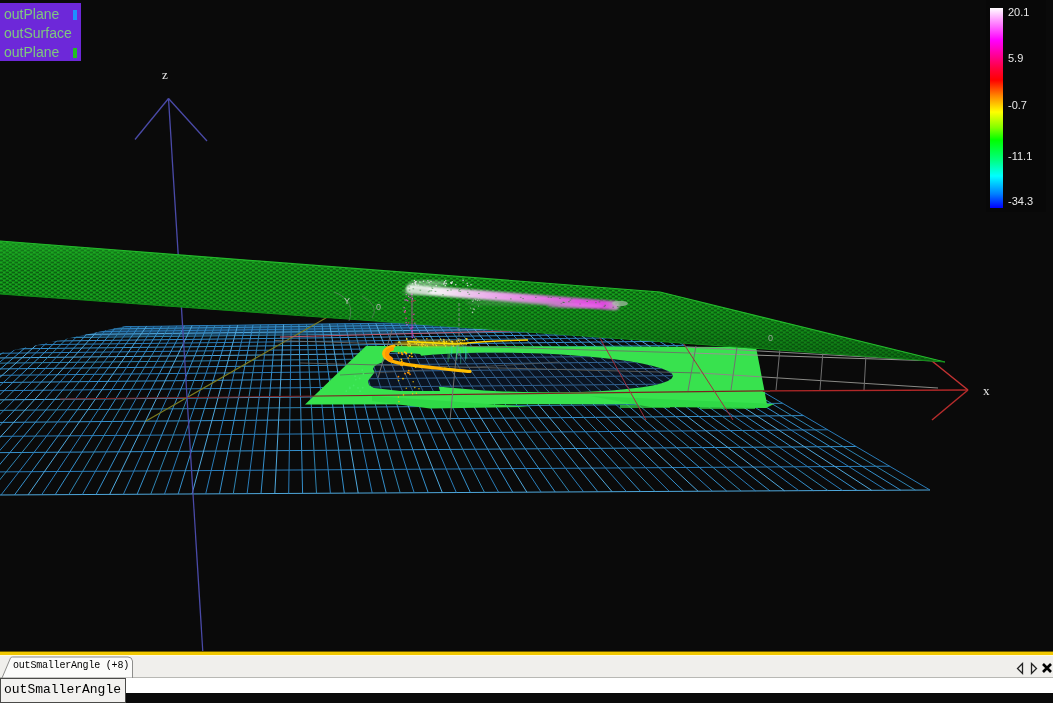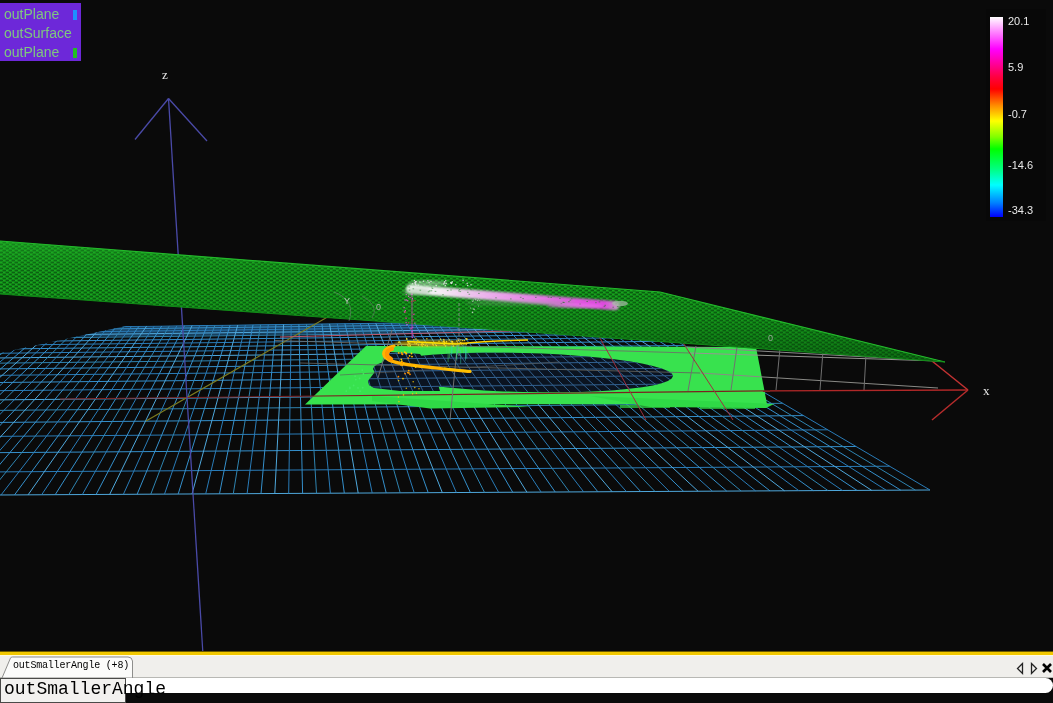--- a/index.html
+++ b/index.html
@@ -2,33 +2,33 @@
 <html><head><meta charset="utf-8">
 <style>
 * { margin:0; padding:0; box-sizing:border-box; }
 body { width:1053px; height:703px; background:#0a0a0a; overflow:hidden;
        font-family:"Liberation Sans", sans-serif; position:relative; }
 #scene { position:absolute; left:0; top:0; }
 #legend { position:absolute; left:0; top:3px; width:81px; height:58px; background:#6d28d9;
   font-size:14px; color:#7fc77f; padding-top:2px; }
 #legend .row { position:relative; height:19px; line-height:19px; padding-left:4px; }
 #legend .sw { position:absolute; left:73px; top:4.5px; width:4px; height:10px; }
-#cbar { position:absolute; left:986px; top:9px; width:60px; height:212px; background:#080808; }
+#cbar { position:absolute; left:986px; top:0; width:60px; height:212px; background:#080808; }
 #cbar .bar { position:absolute; left:4px; top:8px; width:13px; height:200px;
   background:linear-gradient(to bottom,#ffffff 0%,#ff9cff 6%,#ff00ff 16%,#ff0040 30%,#ff0000 36%,#ff8800 44%,#ffff00 52%,#80ff00 60%,#00ff00 66%,#00ff80 76%,#00ffff 84%,#0080ff 93%,#0000ff 100%); }
 #cbar .lb { position:absolute; left:22px; color:#e8e8e8; font-size:11px; }
 #bottom { position:absolute; left:0; top:651px; width:1053px; height:52px; }
 .yline1 { position:absolute; top:0; left:0; width:100%; height:1px; background:#6b5a00; }
 .yline2 { position:absolute; top:1px; left:0; width:100%; height:3px; background:#f2c800; }
 .yline3 { position:absolute; top:4px; left:0; width:100%; height:1px; background:#fffbe0; }
 .tabbar { position:absolute; top:5px; left:0; width:100%; height:22px; background:#f0efec; border-bottom:1px solid #b8b8b4; }
 .tabtxt { position:absolute; top:9px; left:13px; font-family:"Liberation Mono", monospace;
   font-size:10px; color:#000; letter-spacing:-0.2px; }
 .vrow { position:absolute; top:27px; left:0; width:100%; height:15px; background:#ffffff;
-  font-family:"Liberation Mono", monospace; font-size:18px; color:#000;border-radius:11px; }
+  font-family:"Liberation Mono", monospace; font-size:13px; color:#000; }
 .vlabel { position:absolute; left:0; top:0; width:126px; height:25px; background:#f2f1ef;
   border:1.5px solid #4a4a48; line-height:21px; padding-left:3px; }
 .vval { position:absolute; left:125px; top:0; width:435px; height:25px; background:#fff;
   border:1.5px solid #4a4a48; line-height:21px; padding-left:6px; color:#10203a; }
 </style></head>
 <body>
 <svg id="scene" width="1053" height="652" viewBox="0 0 1053 652">
     <rect x="0" y="0" width="1053" height="652" fill="#0a0a0a"></rect>
     <defs>
       <clipPath id="gridclip">
@@ -626,21 +626,21 @@
 <div id="legend">
  <div class="row">outPlane<span class="sw" style="background:#1e90ff"></span></div>
  <div class="row">outSurface</div>
  <div class="row">outPlane<span class="sw" style="background:#22c022"></span></div>
 </div>
 <div id="cbar">
  <div class="bar"></div>
  <div class="lb" style="top:6px">20.1</div>
  <div class="lb" style="top:52px">5.9</div>
  <div class="lb" style="top:99px">-0.7</div>
- <div class="lb" style="top:150px">-14.6</div>
+ <div class="lb" style="top:150px">-11.1</div>
  <div class="lb" style="top:195px">-34.3</div>
 </div>
 <div id="bottom">
  <div class="yline1"></div>
     <div class="yline2"></div>
     <div class="yline3"></div>
  <div class="tabbar"></div>
  <svg style="position:absolute;top:5px;left:0" width="1053" height="23">
    <path d="M2,22 L10.5,2 Q11,1 12.5,1 L128,1 Q132,1 132.5,5 L132.5,22 Z" fill="#fbfbfa" stroke="#8e8e8c" stroke-width="1"></path>
    <path d="M1022.5,2.5 L1017.5,7.5 L1022.5,12.5 Z" transform="translate(0,5)" fill="#f0efec" stroke="#222" stroke-width="1.3"></path>

